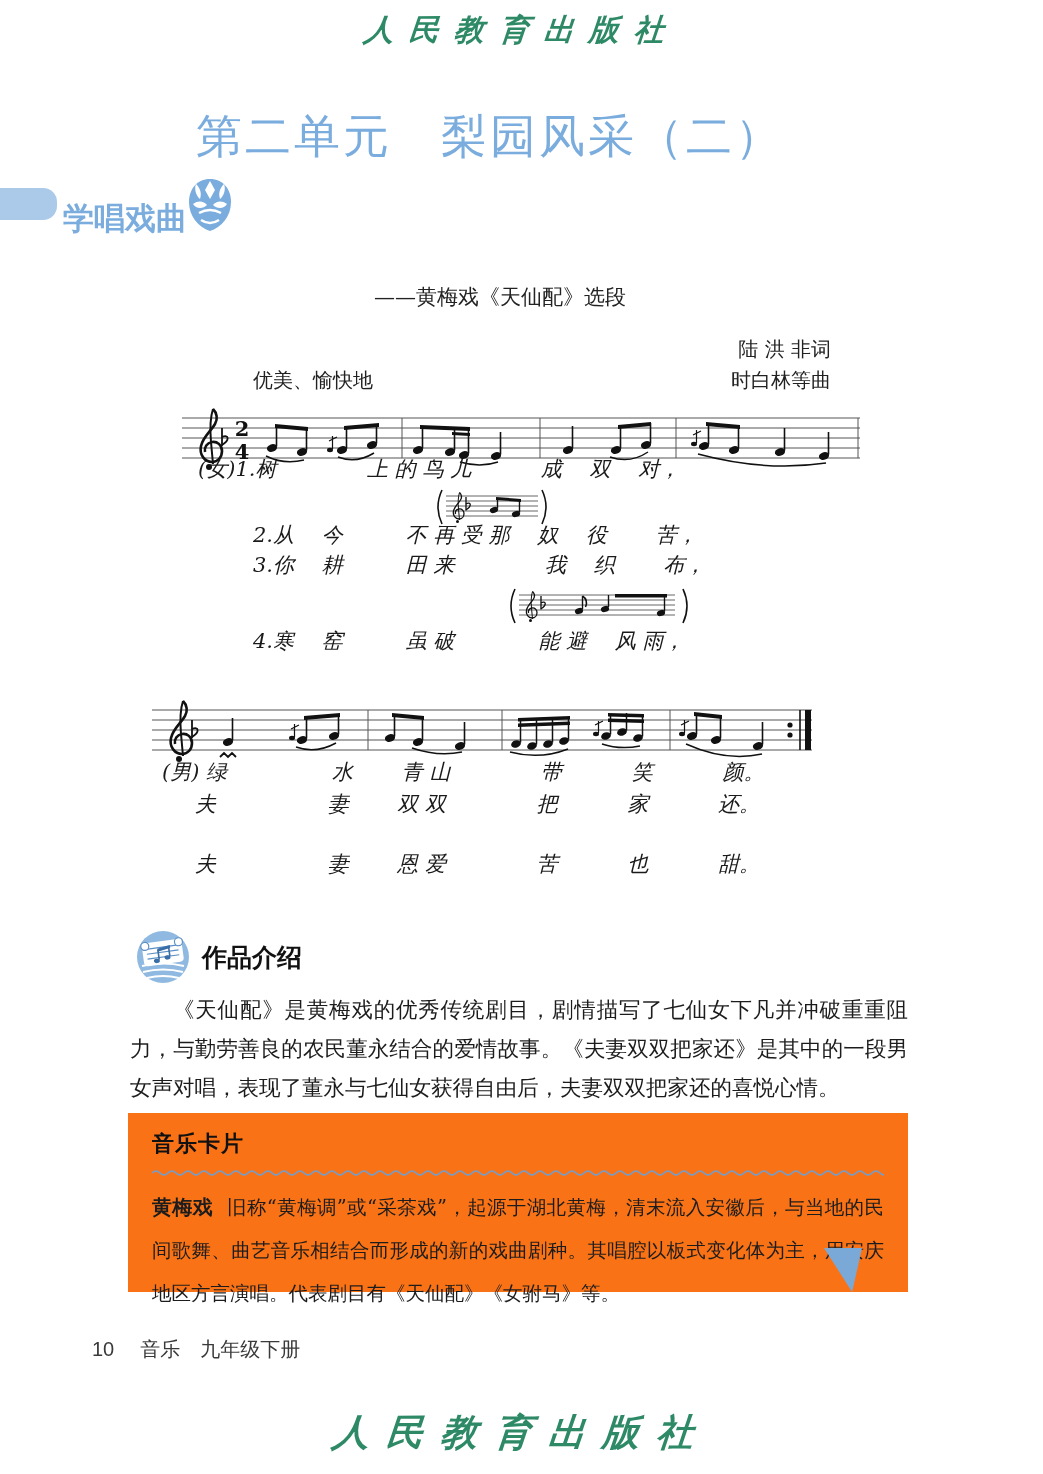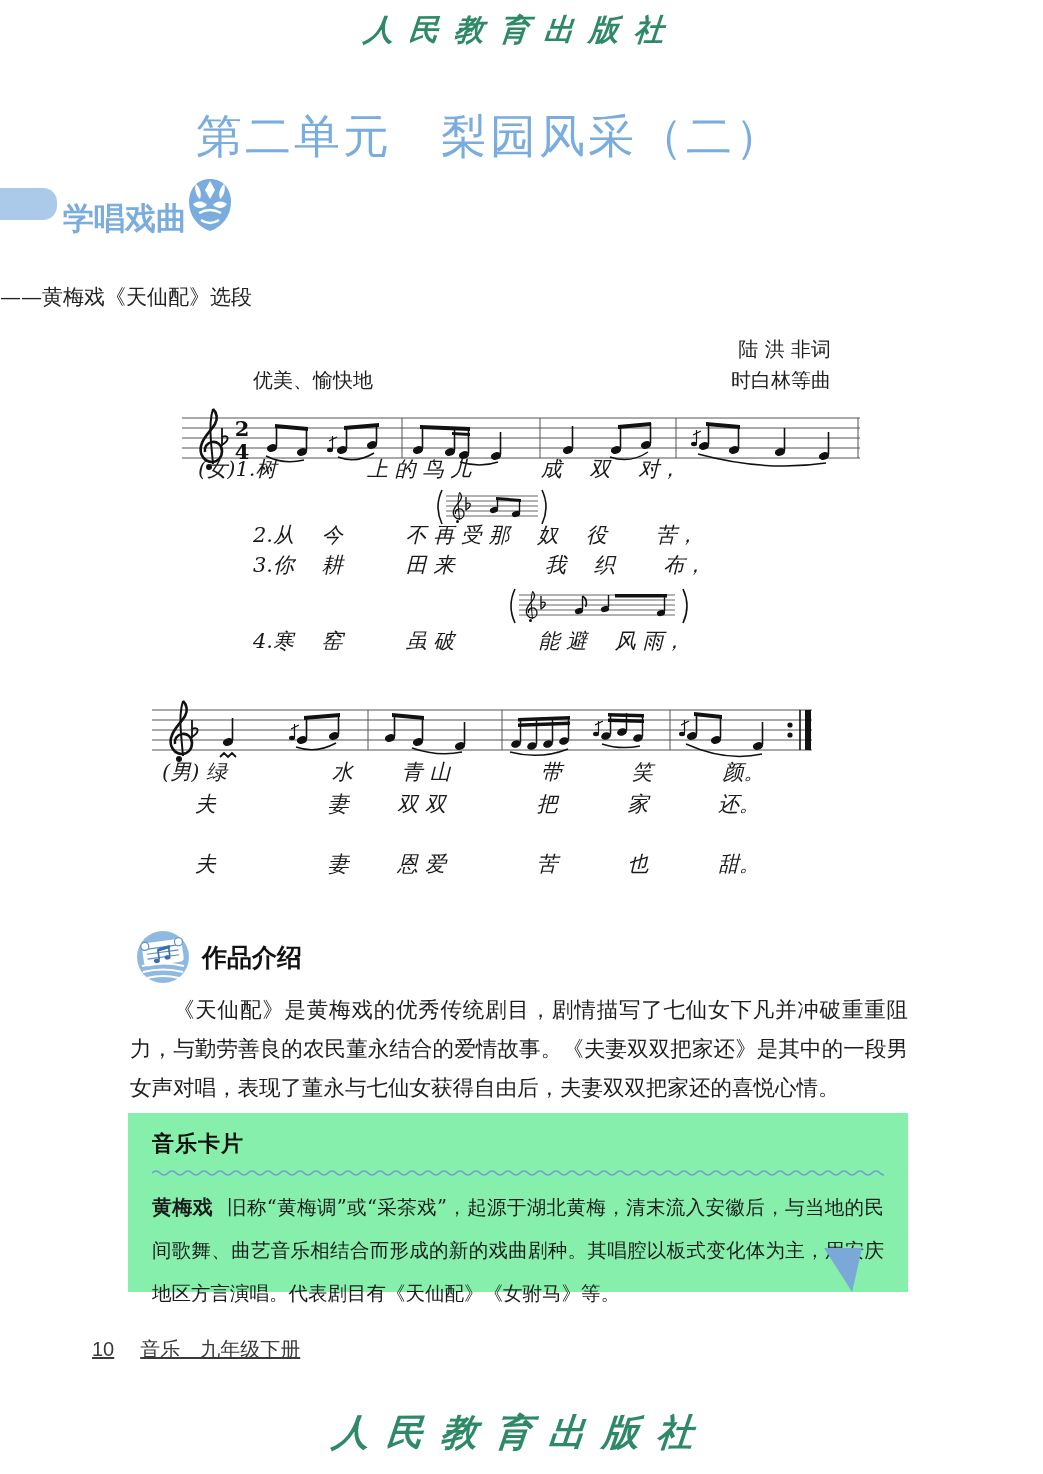--- a/index.html
+++ b/index.html
@@ -16,21 +16,21 @@
   .unit-title{position:absolute;top:106px;left:0;width:980px;text-align:center;
               font-size:46px;font-weight:normal;color:#7aacdd;letter-spacing:3px;}
   .tab-accent{position:absolute;top:188px;left:0;width:57px;height:32px;background:#abc9e9;
               border-radius:0 14px 14px 0;}
   .tab-label{position:absolute;top:198px;left:63px;font-size:31px;font-weight:bold;color:#7aacdd;}
   .mask-icon{position:absolute;top:178px;left:186px;}
 
   
   .song-title{position:absolute;top:226px;left:0;width:1000px;text-align:center;
               font-family:"DejaVu Serif", serif;font-size:42px;color:#141414;letter-spacing:7px;}
-  .song-subtitle{position:absolute;top:283px;left:0;width:1000px;text-align:left;
+  .song-subtitle{position:absolute;top:283px;left:0;width:1000px;text-align:center;
               font-family:"DejaVu Serif", serif;font-size:21px;color:#222;}
   .credits{position:absolute;top:334px;right:212px;text-align:right;
            font-family:"DejaVu Serif", serif;font-size:20px;line-height:31px;color:#222;}
   .tempo{position:absolute;top:367px;left:253px;font-family:"DejaVu Serif", serif;
          font-size:20px;color:#222;}
 
   
   .svgabs{position:absolute;}
   .lyric{position:absolute;font-family:"DejaVu Serif", serif;font-size:21px;color:#1a1a1a;
          white-space:pre;letter-spacing:0;font-style:italic;}
@@ -39,33 +39,33 @@
   .l7{top:820px;left:195px;} .l8{top:850px;left:195px;}
 
   
   .intro-icon{position:absolute;top:930px;left:136px;}
   .intro-heading{position:absolute;top:941px;left:202px;font-size:25px;font-weight:bold;color:#111;}
   .intro-body{position:absolute;top:990px;left:130px;width:778px;
               font-family:"DejaVu Serif", serif;font-size:21.5px;line-height:39px;
               text-indent:2em;color:#1c1c1c;text-align:justify;}
 
   
-  .card{position:absolute;top:1113px;left:128px;width:780px;height:179px;background:#86efac;
+  .card{position:absolute;top:1113px;left:128px;width:780px;height:179px;background:#f97316;
         box-sizing:border-box;padding:16px 24px 0 24px;}
   .card-heading{font-size:22px;font-weight:bold;color:#111;letter-spacing:1px;}
   .card-wave{display:block;margin-top:9px;}
   .card-text{margin:8px 0 0 0;font-family:"DejaVu Serif", serif;font-size:19.5px;
              line-height:43px;color:#1c1c1c;text-align:justify;}
   .card-term{font-family:"Liberation Sans", sans-serif;font-weight:bold;font-size:20px;
              margin-right:14px;}
   .dogear{position:absolute;right:46px;bottom:0;width:38px;height:44px;background:#7aa9d8;
           clip-path:polygon(0 0,100% 0,74% 100%);}
 
   
-  .footer{position:absolute;top:1336px;left:92px;font-size:20px;color:#3a3a3a;text-decoration:underline;}
+  .footer{position:absolute;top:1336px;left:92px;font-size:20px;color:#3a3a3a;}
   .footer .book{margin-left:26px;}
 </style>
 </head>
 <body>
 
 <div class="page">
 
   <svg width="0" height="0" style="position:absolute">
     <defs>
       <g id="gclef">

